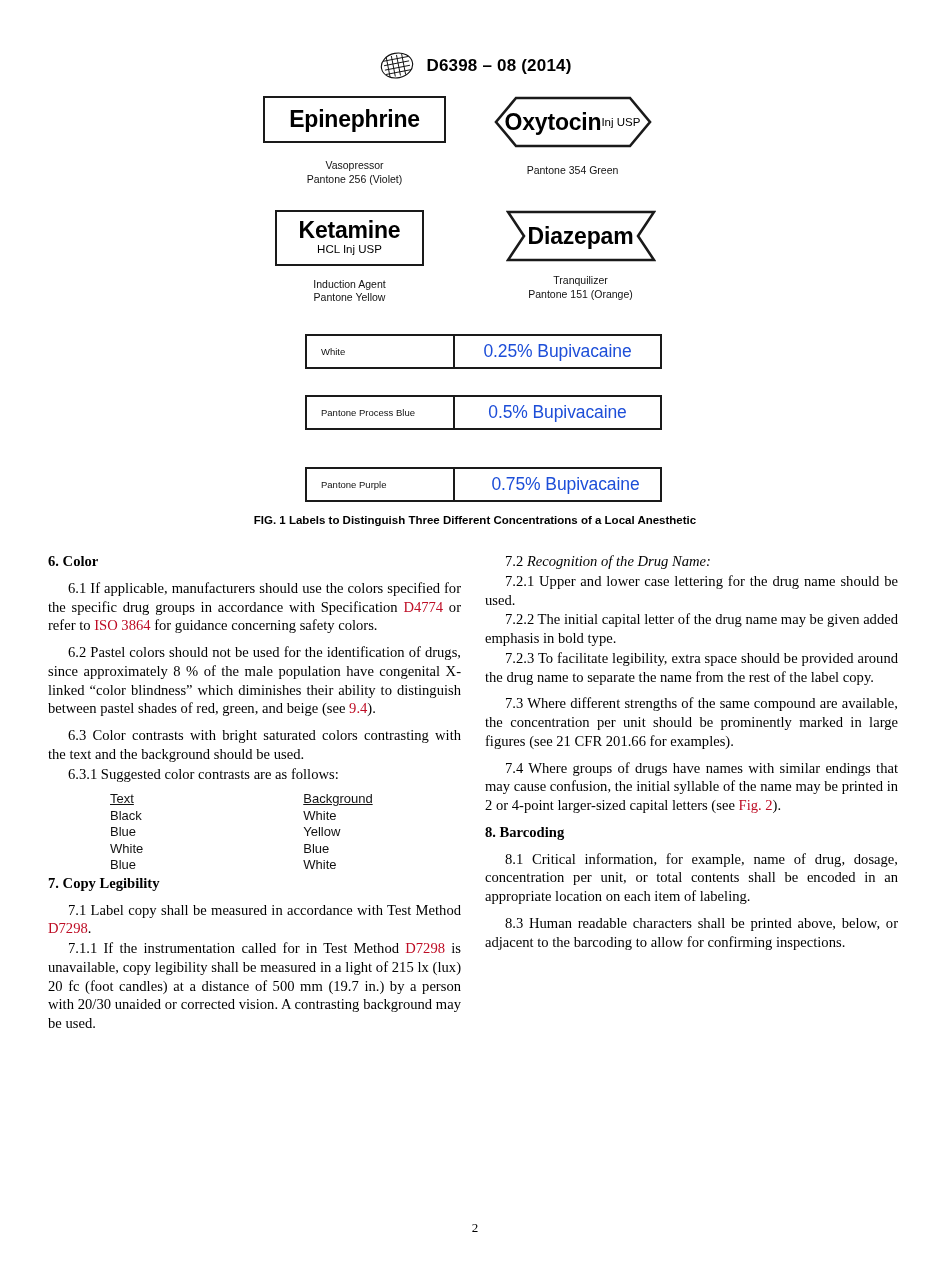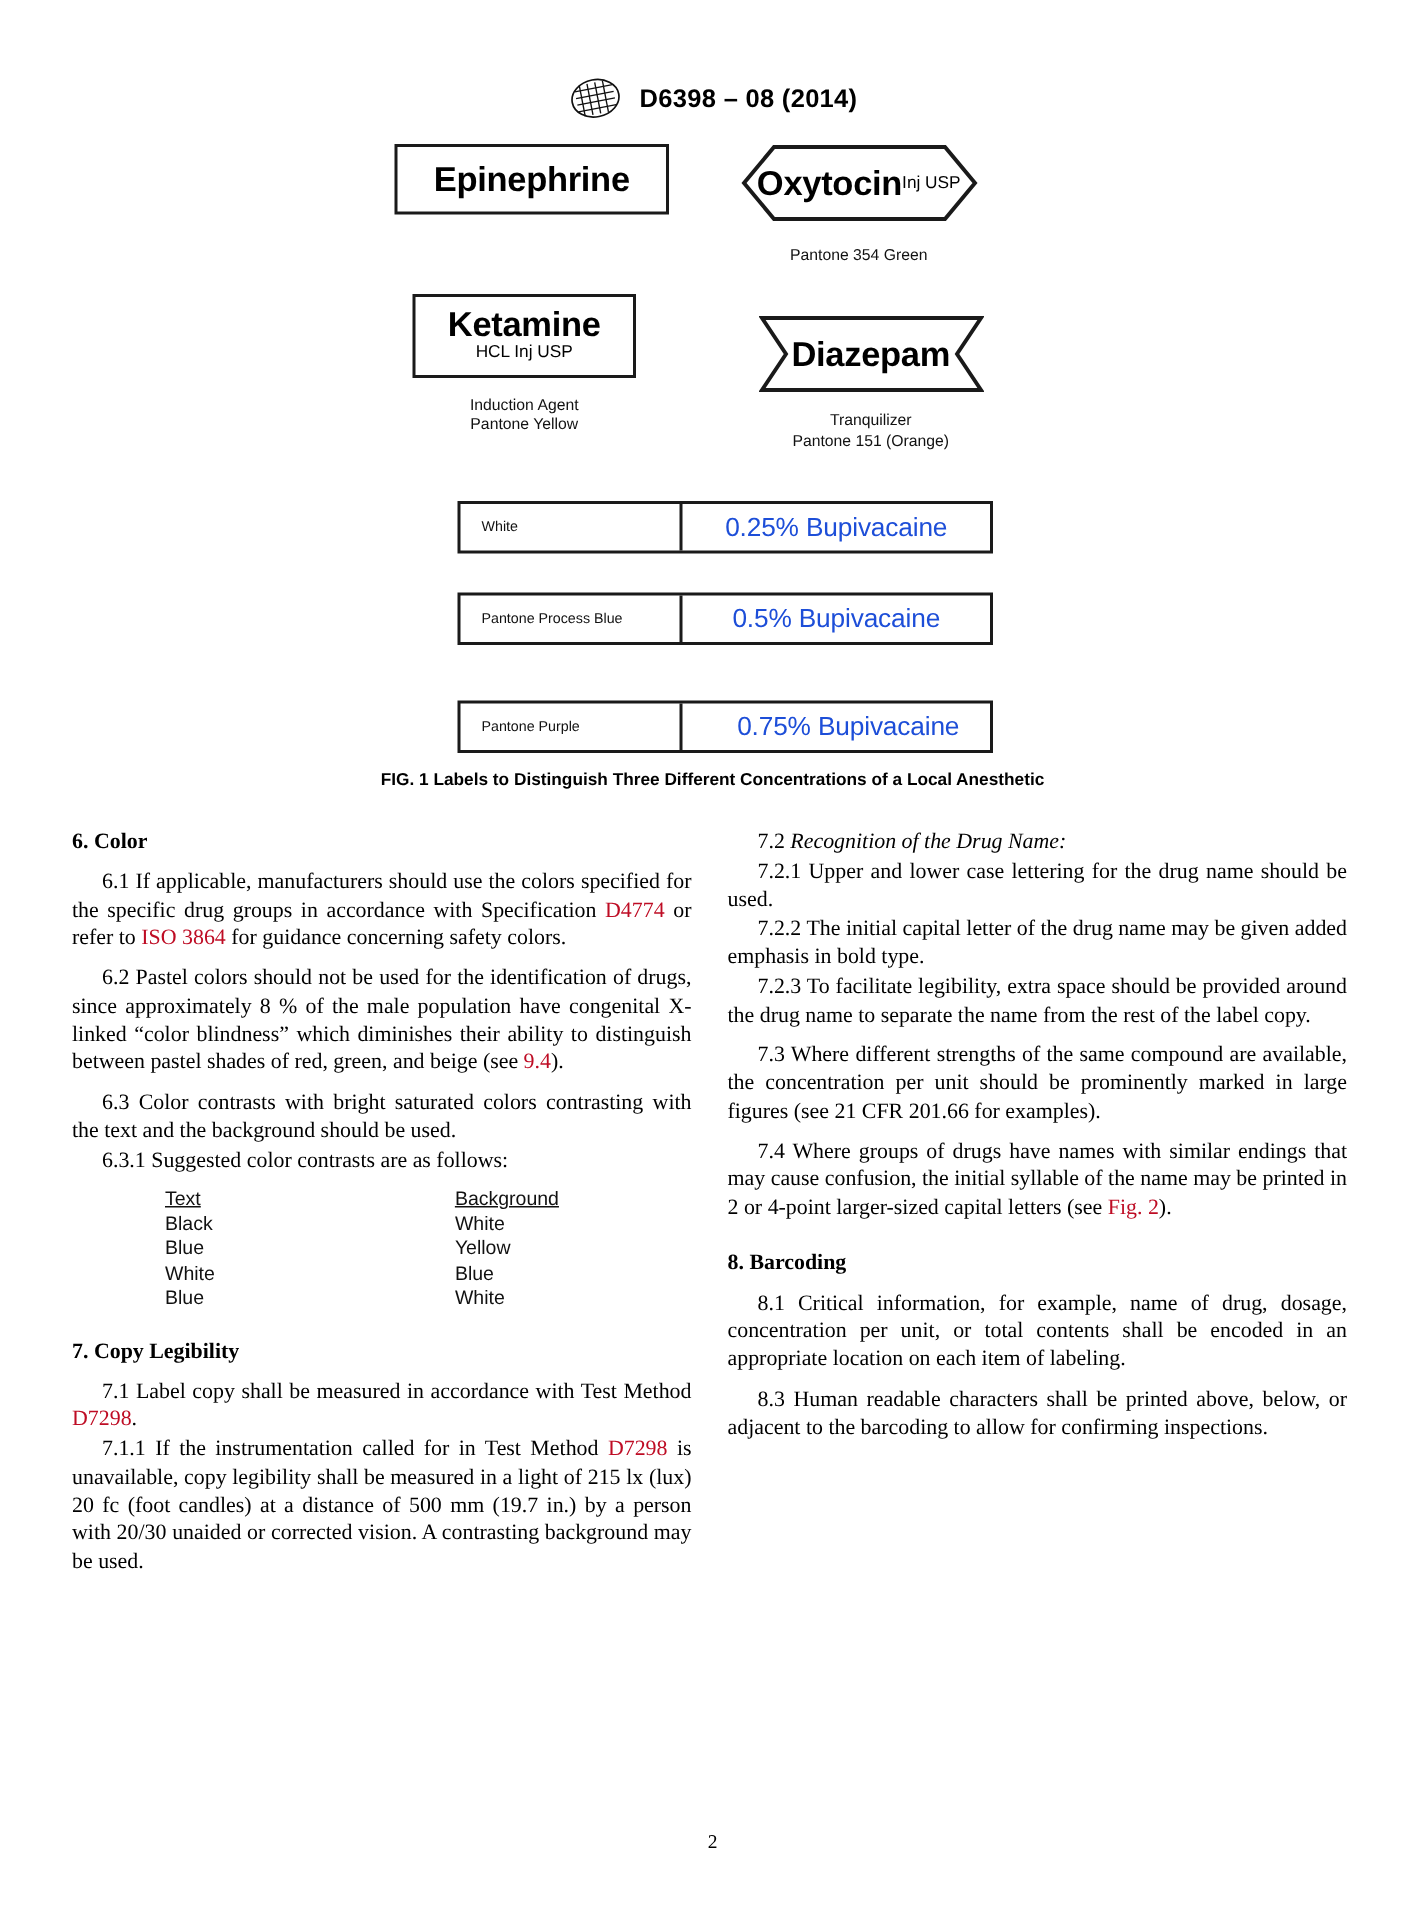--- a/index.html
+++ b/index.html
@@ -51,21 +51,21 @@
     position: relative;
     height: 210px;
   }
 
   .drug-cell {
     position: absolute;
     text-align: center;
   }
   .drug-cell.c1 { left: 232px; top: 0px;   width: 245px; }
   .drug-cell.c2 { left: 450px; top: 0px;   width: 245px; }
-  .drug-cell.c3 { left: 227px; top: 100px; width: 245px; }
+  .drug-cell.c3 { left: 227px; top: 114px; width: 245px; }
   .drug-cell.c4 { left: 458px; top: 114px; width: 245px; }
 
   .shape-wrap {
     display: flex;
     justify-content: center;
     align-items: flex-end;
   }
 
   .drug-box {
     position: relative;
@@ -204,21 +204,21 @@
   }
   .col.left  { left: 48px; }
   .col.right { left: 485px; }
 
   .sec-head {
     font-weight: bold;
     font-size: 14.6px;
     margin: 0 0 8px 0;
     text-align: left;
   }
-  .sec-head.spaced { margin-top: 18px; }
+  .sec-head.spaced { }
 
   p.para {
     margin: 0 0 8px 0;
     text-indent: 20px;
   }
   p.para.tightnext { margin-bottom: 1px; }
 
   .italic-head {
     font-style: italic;
   }
@@ -285,20 +285,24 @@
 <div class="figure">
 
   <div class="label-grid">
 
     <div class="drug-cell c1">
       <div class="shape-wrap">
         <div class="drug-box rect epi">
           <div class="drug-name">Epinephrine</div>
         </div>
       </div>
+      <div class="drug-caption">
+        <div>Vasopressor</div>
+        <div>Pantone 256 (Violet)</div>
+      </div>
     </div>
 
     <div class="drug-cell c2">
       <div class="shape-wrap">
         <div class="shaped">
           <svg width="158" height="52" viewBox="0 0 158 52">
             <polygon points="22,2 136,2 156,26 136,50 22,50 2,26" fill="#ffffff" stroke="#1a1a1a" stroke-width="2.6"></polygon>
           </svg>
           <div class="shaped-text">
             <div class="drug-name">Oxytocin</div>

